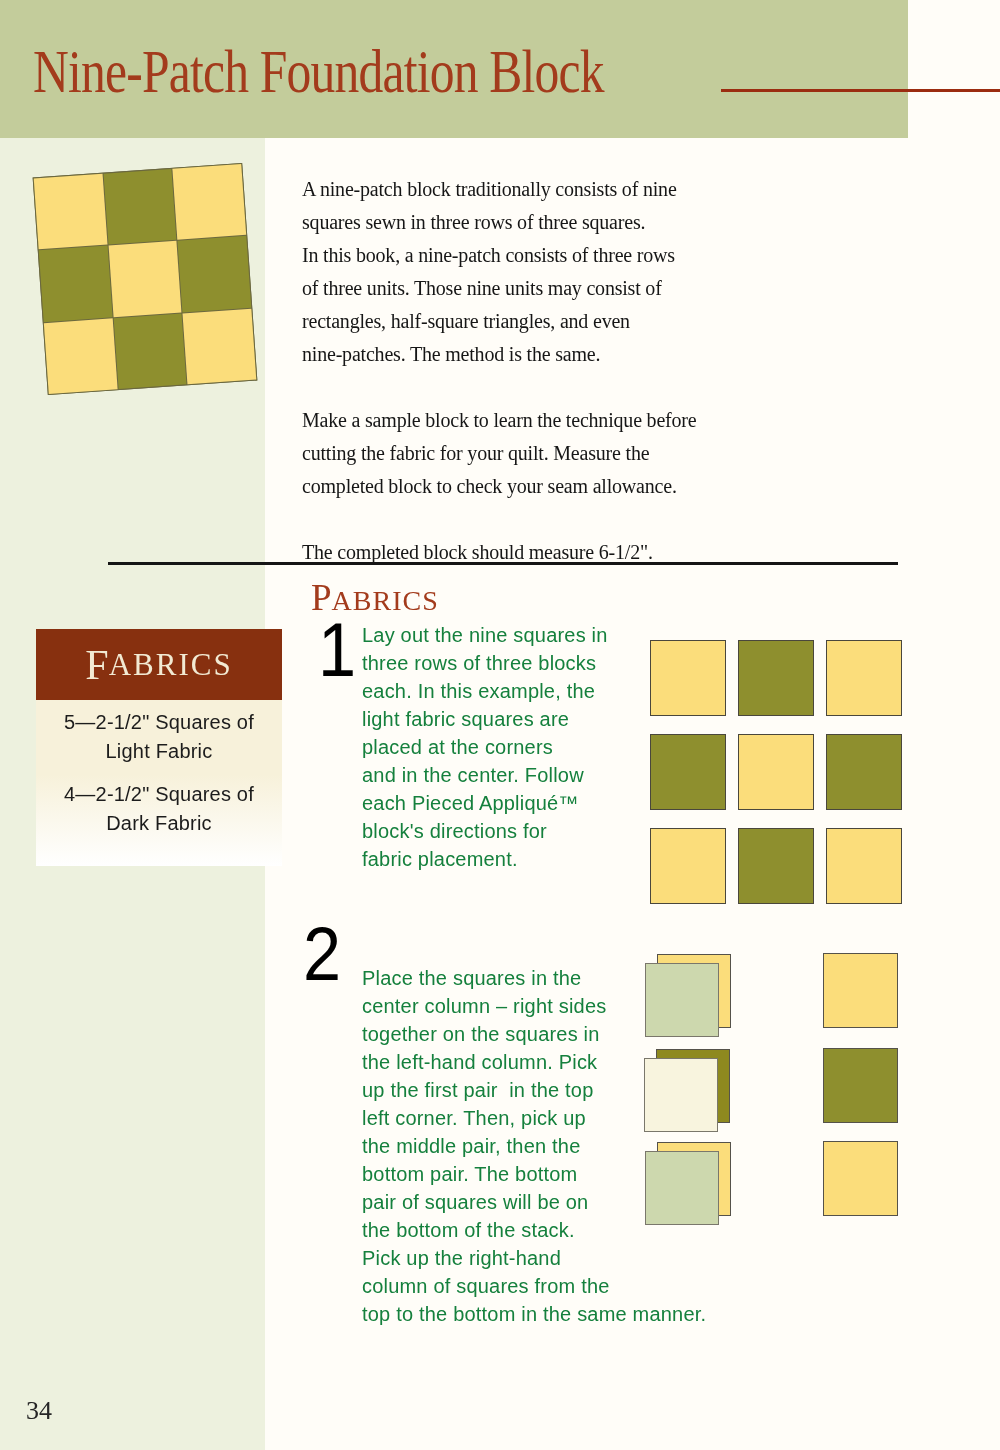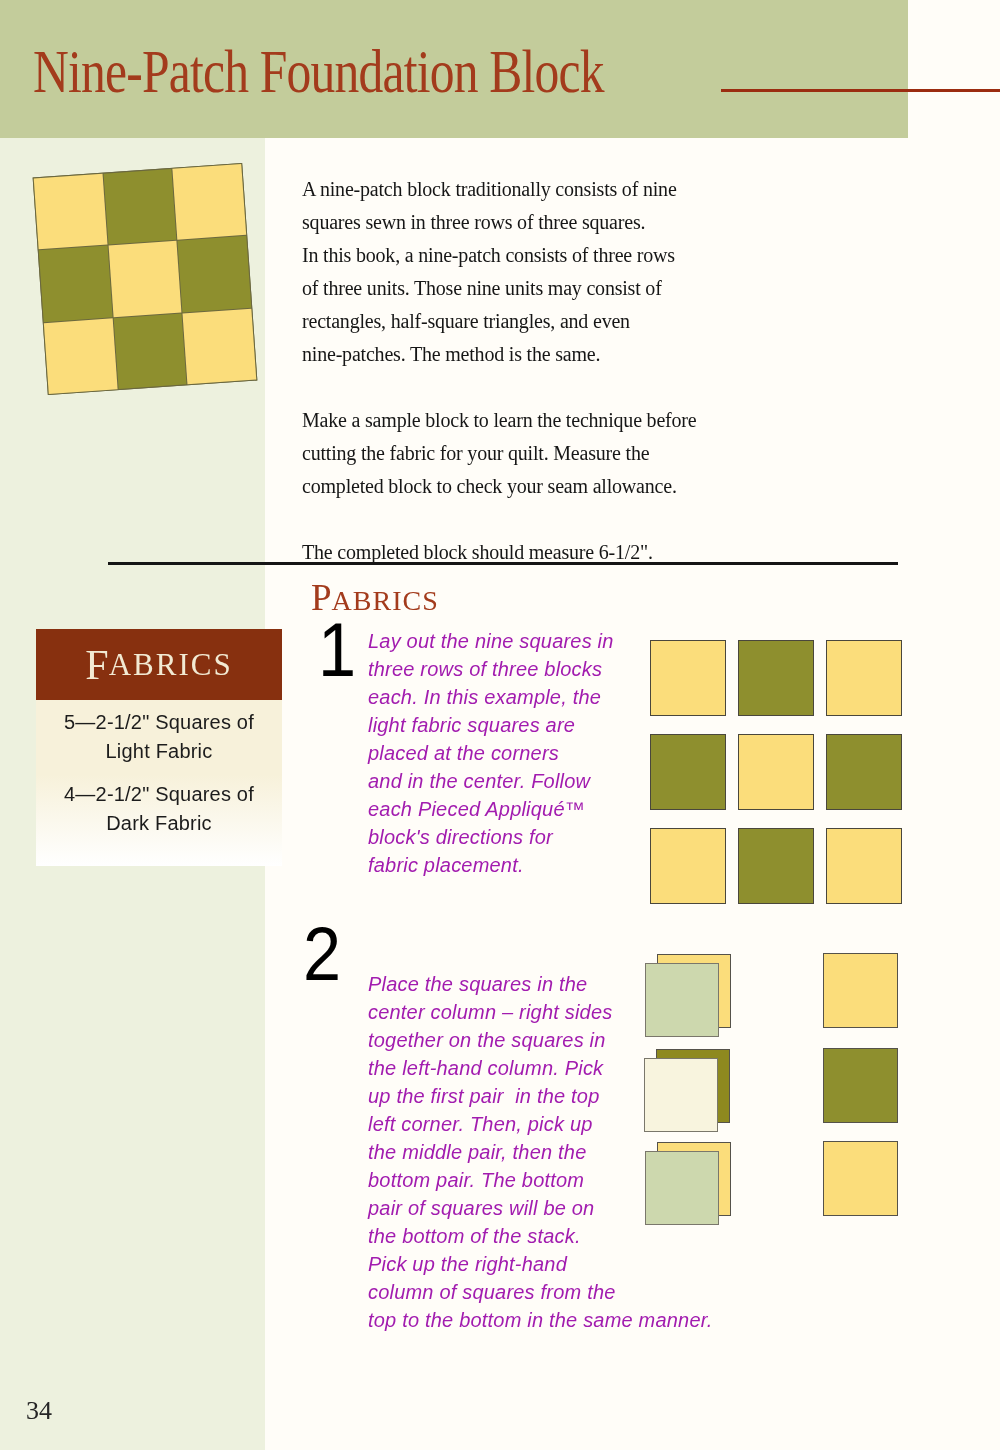--- a/index.html
+++ b/index.html
@@ -61,22 +61,22 @@
   }
   .fabrics-item{white-space:pre-line;margin:0 0 14px 0;}
   
   .step-num{
     position:absolute;margin:0;font-size:76px;line-height:1;color:#000;
     font-family:"Liberation Sans", sans-serif;transform:scaleX(0.9);transform-origin:left top;
   }
   #step1-num{left:318px;top:612px;}
   #step2-num{left:303px;top:916px;}
   .step-text{
-    position:absolute;margin:6px;font-size:20px;line-height:28px;color:#a21caf;
-    letter-spacing:0.2px;white-space:pre;font-style:italic;
+    position:absolute;margin:0;font-size:20px;line-height:28px;color:#15803d;
+    letter-spacing:0.2px;white-space:pre;
   }
   #step1-text{left:362px;top:621px;}
   #step2-text{left:362px;top:964px;}
   
   .step1-grid{
     position:absolute;left:650px;top:640px;
     display:grid;grid-template-columns:repeat(3,76px);grid-auto-rows:76px;
     column-gap:12px;row-gap:18px;
   }
   .grid-cell{box-sizing:border-box;border:1px solid #4a473c;}

